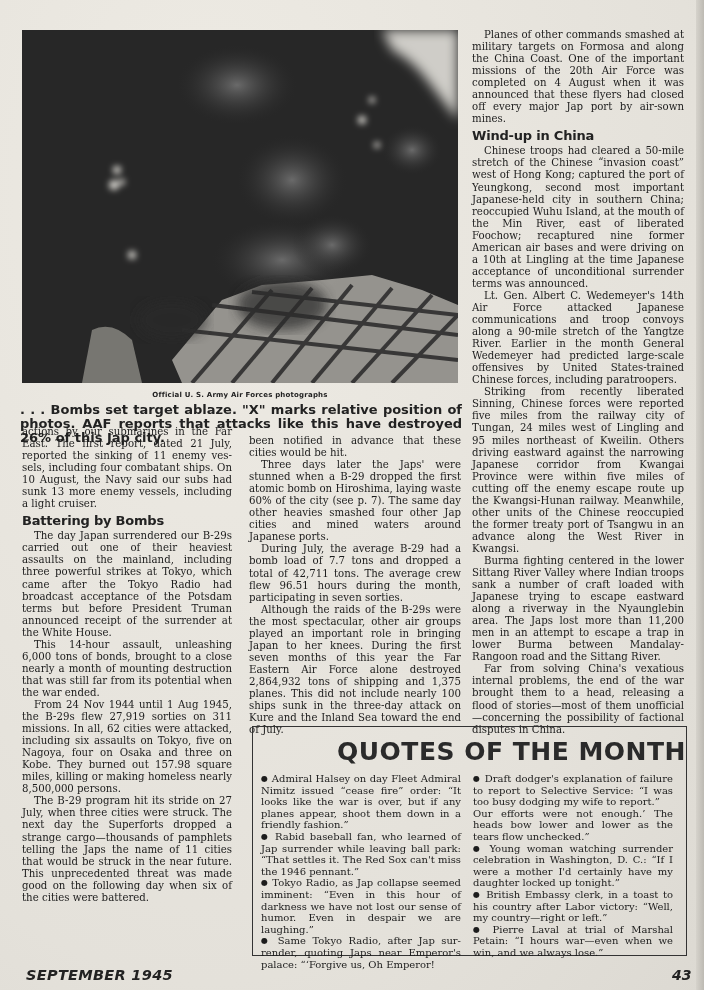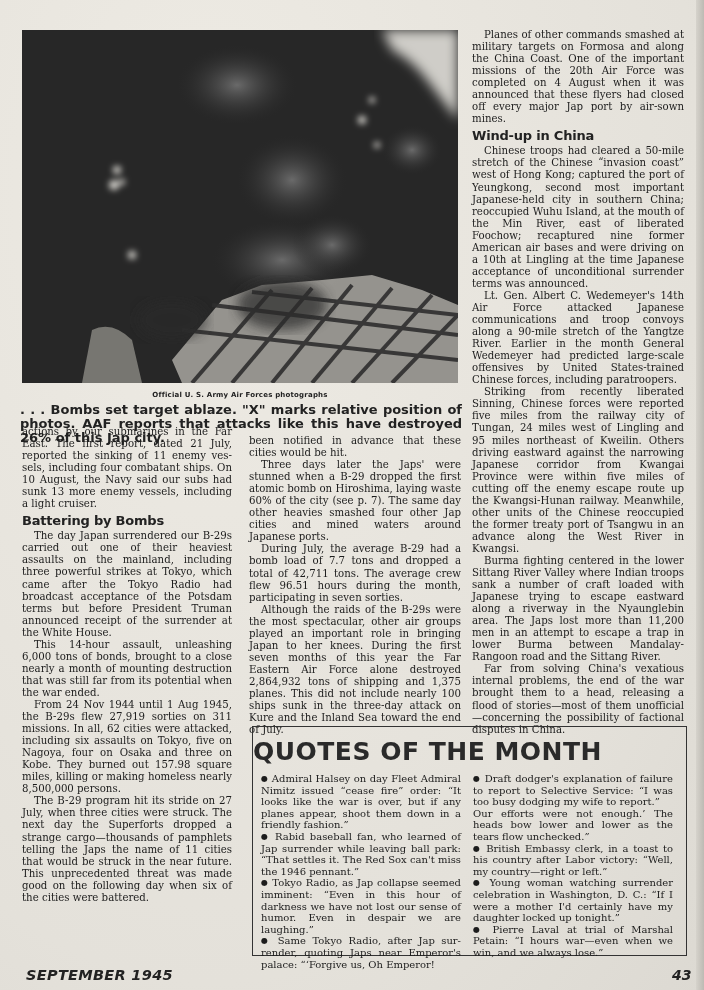--- a/index.html
+++ b/index.html
@@ -41,21 +41,21 @@
     letter-spacing: -0.2px;
   }
   .col1 { left: 22px; top: 426px; width: 210px; }
   .col2 { left: 249px; top: 435px; width: 212px; }
   .col3 { left: 472px; top: 29px; width: 212px; }
   .quotes-box {
     position: absolute; left: 252px; top: 726px; width: 435px; height: 230px;
     border: 1.5px solid #333; box-sizing: border-box;
   }
   .quotes-title {
-    position: absolute; left: 0; top: 10px; width: 100%; text-align: left;
+    position: absolute; left: 0; top: 10px; width: 100%; text-align: right;
     font-family: "DejaVu Sans", sans-serif; font-size: 25px; font-weight: bold;
     letter-spacing: 0.5px; color: #2a2a2a;
   }
   .qcol {
     position: absolute; top: 46px; width: 200px; font-size: 10px; line-height: 11.6px;
     text-align: justify;
   }
   .qcol1 { left: 8px; }
   .qcol2 { left: 220px; }
   .qcol p { margin: 0; }
@@ -167,20 +167,20 @@
   <div class="quotes-title">QUOTES OF THE MONTH</div>
   <div class="qcol qcol1">
     <p><span class="bullet">●</span> <span class="who">Admiral Halsey</span><span> on day Fleet Ad­miral Nimitz issued “cease fire” order: “It looks like the war is over, but if any planes appear, shoot them down in a friendly fashion.”</span></p>
     <p><span class="bullet">●</span> <span class="who">Rabid baseball fan</span><span>, who learned of Jap surrender while leaving ball park: “That settles it. The Red Sox can't miss the 1946 pennant.”</span></p>
     <p><span class="bullet">●</span> <span class="who">Tokyo Radio</span><span>, as Jap collapse seemed imminent: “Even in this hour of darkness we have not lost our sense of humor. Even in despair we are laughing.”</span></p>
     <p><span class="bullet">●</span> <span class="who">Same Tokyo Radio</span><span>, after Jap sur­render, quoting Japs near Emperor's palace: “‘Forgive us, Oh Emperor!</span></p>
   </div>
   <div class="qcol qcol2">
     <p><span class="bullet">●</span> <span class="who">Draft dodger's</span><span> explanation of fail­ure to report to Selective Service: “I was too busy dodging my wife to report.”</span></p>
     <p>Our efforts were not enough.’ The heads bow lower and lower as the tears flow unchecked.”</p>
+    <p><span class="bullet">●</span> <span class="who">Young woman</span><span> watching surrender celebration in Washington, D. C.: “If I were a mother I'd certainly have my daughter locked up tonight.”</span></p>
     <p><span class="bullet">●</span> <span class="who">British Embassy clerk</span><span>, in a toast to his country after Labor victory: “Well, my country—right or left.”</span></p>
-    <p><span class="bullet">●</span> <span class="who">Young woman</span><span> watching surrender celebration in Washington, D. C.: “If I were a mother I'd certainly have my daughter locked up tonight.”</span></p>
     <p><span class="bullet">●</span> <span class="who">Pierre Laval</span><span> at trial of Marshal Petain: “I hours war—even when we win, and we always lose.”</span></p>
   </div>
 </div>
 
 <div class="footer-left">SEPTEMBER 1945</div>
 <div class="footer-right">43</div>
 
 </body></html>

